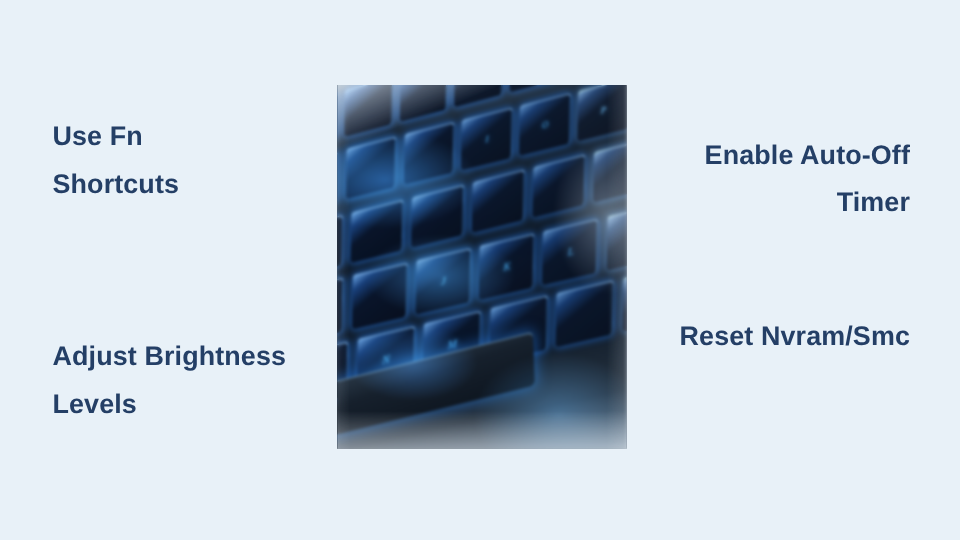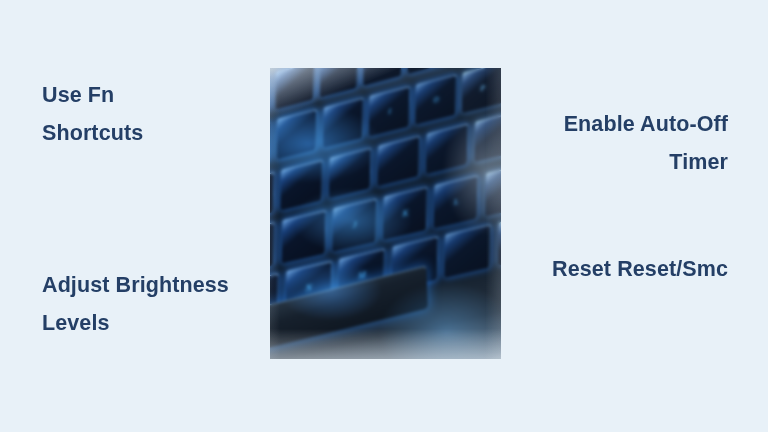--- a/index.html
+++ b/index.html
@@ -34,21 +34,21 @@
   .label.left {
     text-align: left;
     left: 42px;
     width: 215px;
   }
   .label.right {
     text-align: right;
     right: 40px;
     width: 230px;
   }
-  #label-top-left    { top: 76px; }
+  #label-top-left    { top: 90px; }
   #label-top-right   { top: 105px; }
   #label-bottom-left { top: 266px; }
   #label-bottom-right{ top: 250px; }
 
   
   .photo {
     position: absolute;
     left: 270px;
     top: 68px;
     width: 231px;
@@ -160,21 +160,21 @@
 
   <div class="label left" id="label-top-left">Use Fn
 Shortcuts</div>
 
   <div class="label right" id="label-top-right">Enable Auto-Off
 Timer</div>
 
   <div class="label left" id="label-bottom-left">Adjust Brightness
 Levels</div>
 
-  <div class="label right" id="label-bottom-right">Reset Reset/Smc</div>
+  <div class="label right" id="label-bottom-right">Reset Nvram/Smc</div>
 
   <div class="photo">
     <div class="photo-inner">
       <div class="kb-base"></div>
       <div id="key-layer">
           <div class="key-row" style="top: 3%; height: 11%; transform: rotate(-15deg) skewX(-16deg);"></div>
           <div class="key-row" style="top: 15%; height: 12%; transform: rotate(-15deg) skewX(-16deg);">
             <div class="key" style="left: 6.7%; width: 11%; height: 86%; opacity: 0.96;"></div>
             <div class="key" style="left: 19.4%; width: 11%; height: 86%; opacity: 0.92;"></div>
             <div class="key" style="left: 32.1%; width: 11%; height: 86%; opacity: 0.88;"></div>

